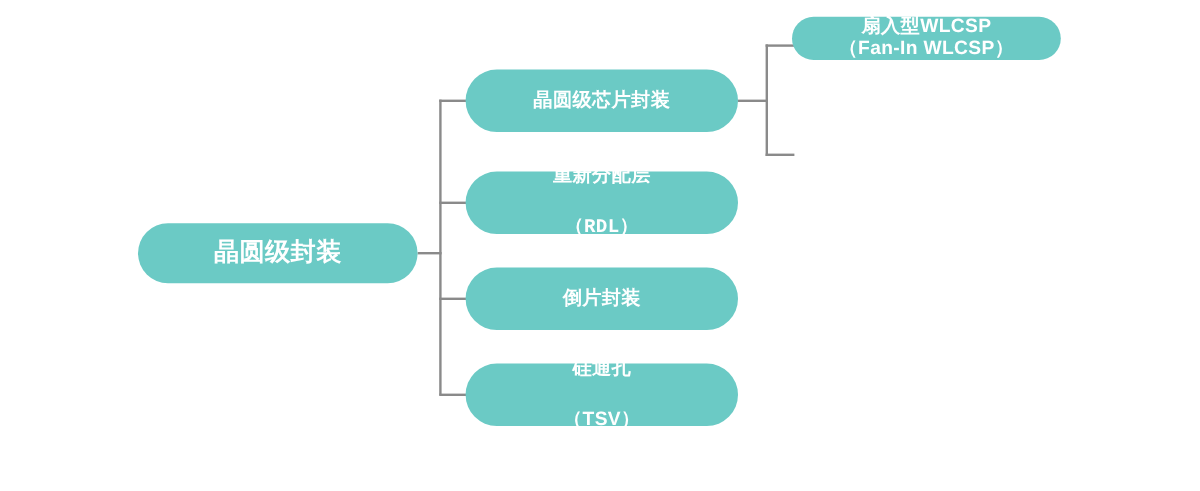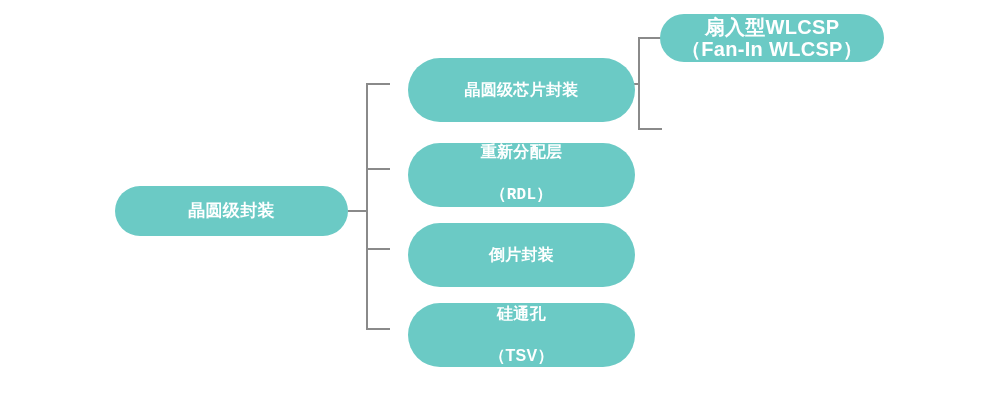--- a/index.html
+++ b/index.html
@@ -43,34 +43,34 @@
     user-select: none;
   }
   .node .l1 { display: block; }
   .node .l2 { display: block; }
 
   .node-root {
     left: 115px;
     top: 186px;
     width: 233px;
     height: 50px;
-    font-size: 17px;
+    font-size: 21px;
   }
   .node-l2 {
-    left: 408px;
+    left: 388px;
     width: 227px;
-    height: 64px;
+    height: 52px;
     font-size: 16px;
     gap: 24px;
   }
   .node-l3 {
     left: 660px;
     width: 224px;
-    height: 48px;
-    font-size: 20px;
+    height: 36px;
+    font-size: 16px;
   }
 </style>
 </head>
 <body>
 
 <div id="canvas">
 
   <div class="conn h" style="left:348px; top:210px; width:20px;"></div>
   <div class="conn v" style="left:366px; top:83px; height:246px;"></div>
 

